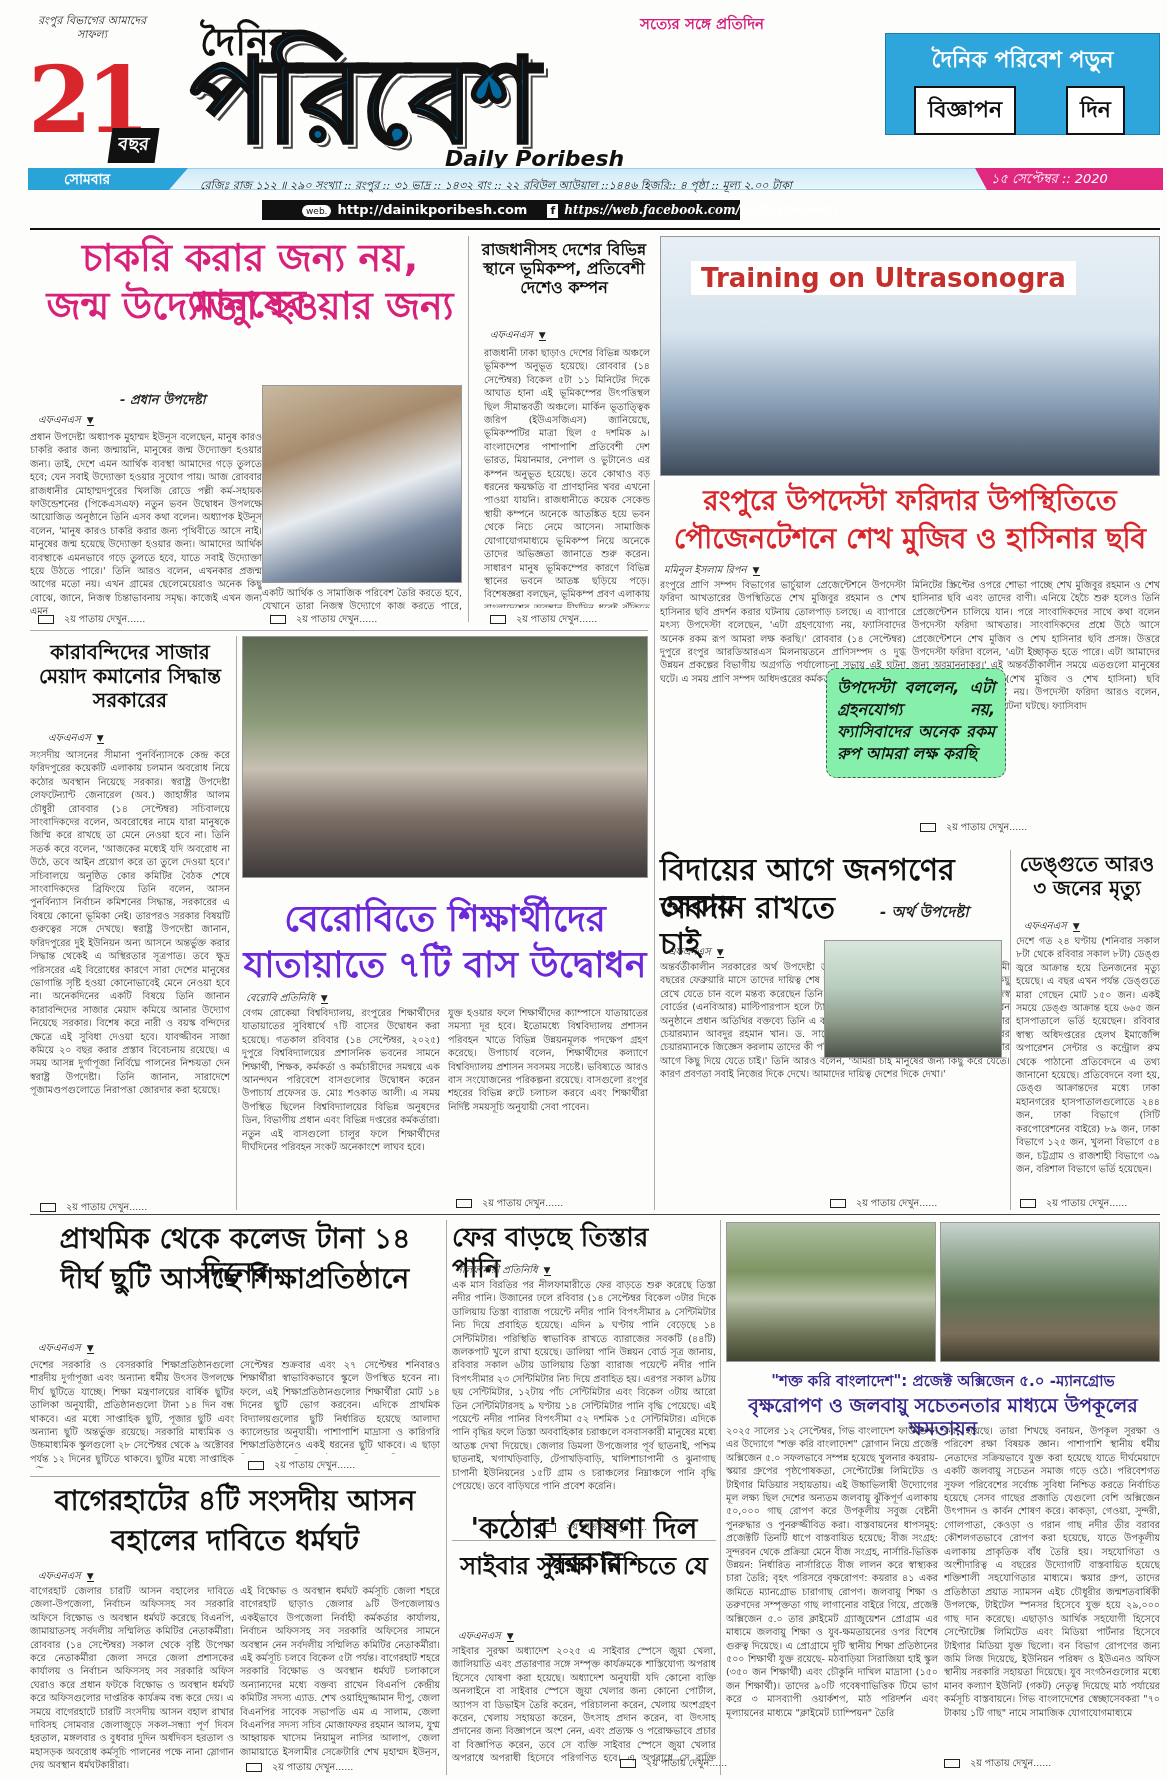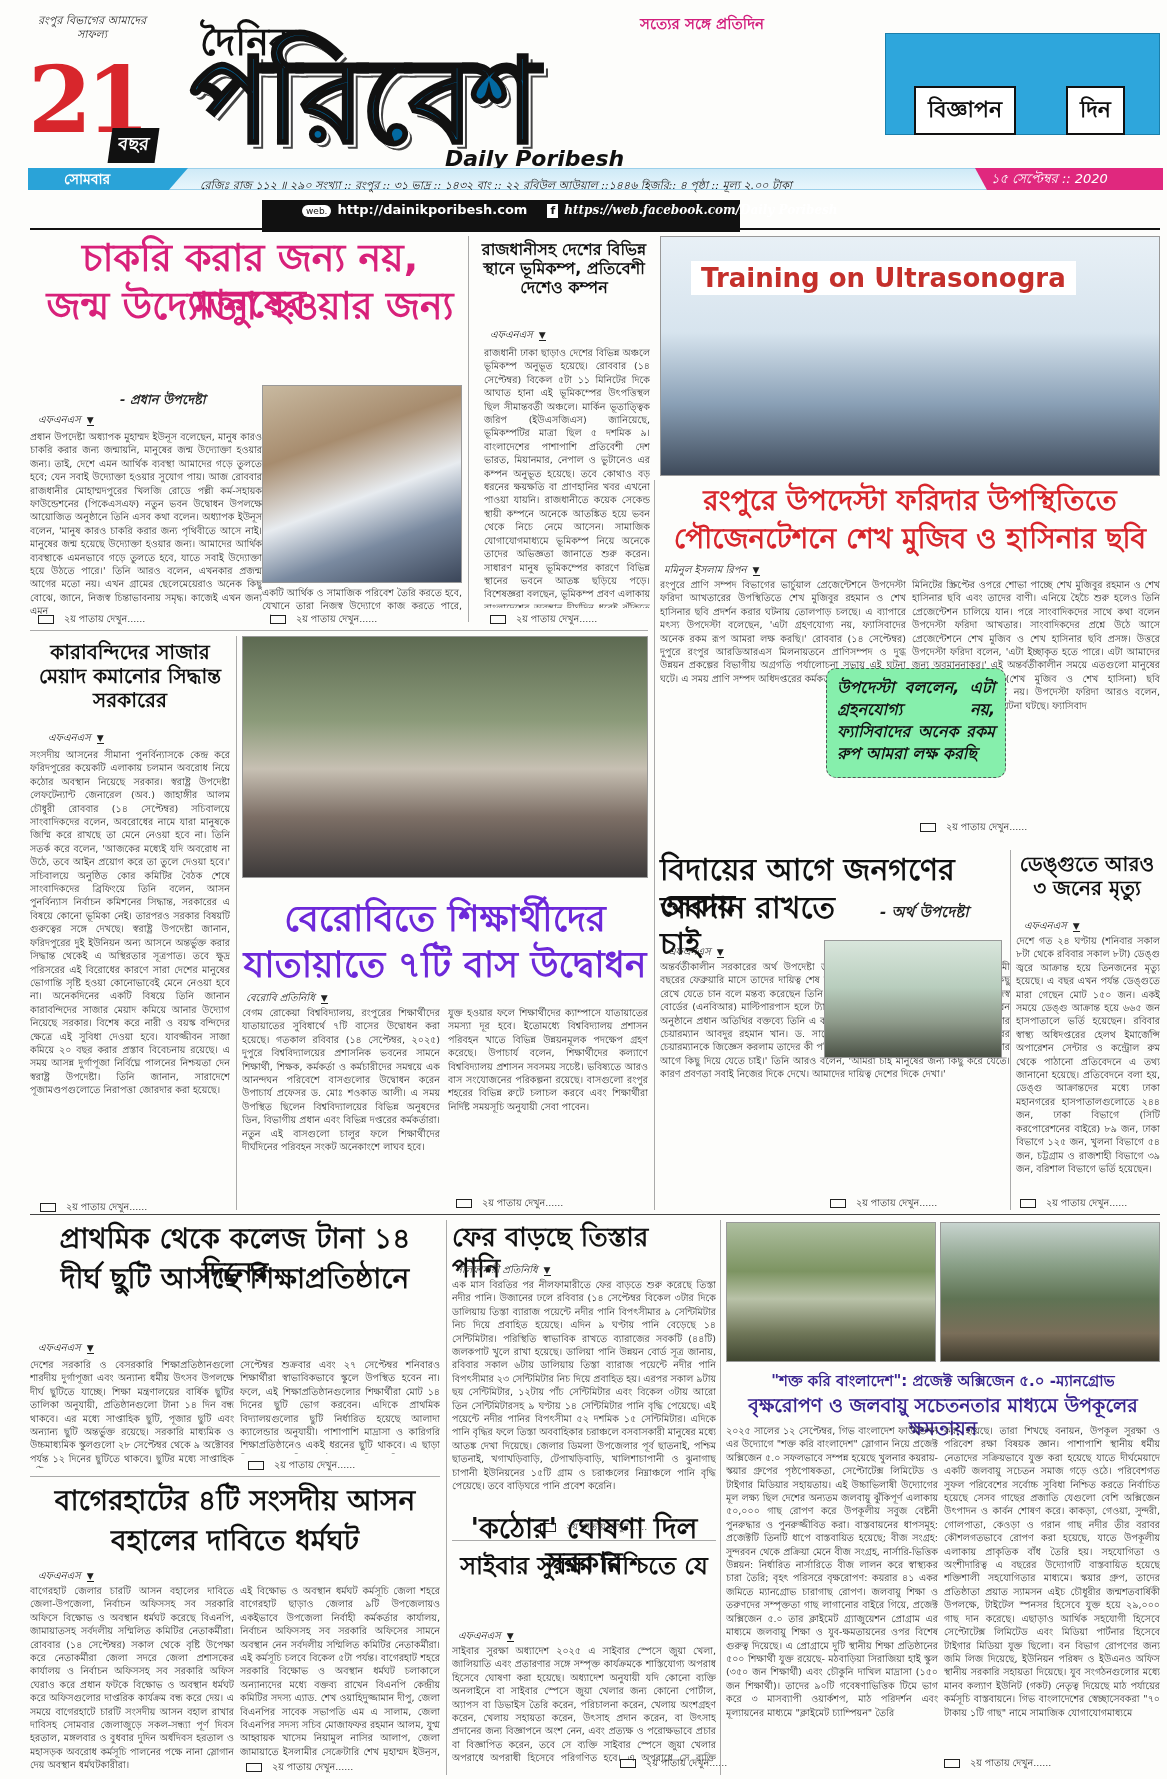--- a/index.html
+++ b/index.html
@@ -16,21 +16,21 @@
   .ad-box { left: 885px; top: 33px; width: 275px; height: 102px; background: #2ea6dc; border: 1px solid #1b7eaa; }
   .ad-title { position: absolute; left: 0; right: 0; top: 8px; text-align: center; color: #fff; font-size: 22px; font-weight: bold; }
   .ad-btn { position: absolute; top: 52px; background: #fff; color: #111; font-size: 22px; font-weight: bold; padding: 4px 12px; border: 2px solid #111; transform: rotate(0deg); }
   .ad-btn.a { left: 28px; }
   .ad-btn.b { left: 180px; }
   
   .info-bar { left: 28px; top: 168px; width: 1135px; height: 22px; background: linear-gradient(#cfeaf7, #e8f6fc); border-top: 1px solid #9bd0ea; border-bottom: 1px solid #9bd0ea; }
   .day-tab { left: 28px; top: 168px; width: 160px; height: 22px; background: #2aa3d8; color: #fff; font-weight: bold; font-size: 14px; line-height: 22px; padding-left: 36px; clip-path: polygon(0 0, 100% 0, 88% 100%, 0 100%); }
   .reg-text { left: 200px; top: 171px; font-size: 11px; font-style: italic; color: #111; white-space: nowrap; margin-top: 6px; }
   .date-tab { left: 963px; top: 168px; width: 200px; height: 22px; background: #e0287e; color: #fff; font-size: 13px; font-style: italic; line-height: 22px; padding-left: 28px; clip-path: polygon(6% 0, 100% 0, 100% 100%, 12% 100%); }
-  .web-bar { left: 262px; top: 200px; width: 478px; height: 32px; background: #111; color: #fff; font-size: 13px; line-height: 20px; white-space: nowrap; }
+  .web-bar { left: 262px; top: 200px; width: 478px; height: 20px; background: #111; color: #fff; font-size: 13px; line-height: 20px; white-space: nowrap; }
   .web-bar .pill { display: inline-block; background: #fff; color: #111; border-radius: 8px; font-size: 9px; padding: 0 4px; line-height: 12px; margin: 0 6px 0 40px; vertical-align: middle; }
   .web-bar .url { font-weight: bold; }
   .web-bar .fb { display: inline-block; background: #fff; color: #111; font-weight: bold; font-size: 11px; padding: 0 3px; margin: 0 6px 0 20px; line-height: 14px; vertical-align: middle; }
   .web-bar .fburl { font-style: italic; font-family: "DejaVu Serif", serif; font-weight: bold; font-size: 12px; }
   .rule { left: 30px; top: 228px; width: 1130px; height: 2px; background: #111; }
   
   .hl { position: absolute; font-weight: bold; text-align: center; line-height: 1.2; }
   .hl-pink { color: #d8217a; }
   .hl-red { color: #d8262c; }
   .hl-blue { color: #6d28d9; margin-top: 11px; }
@@ -51,20 +51,21 @@
 <div class="abs anniv-top">রংপুর বিভাগের আমাদের সাফল্য</div>
 <div class="abs anniv-num">21</div>
 <div class="abs anniv-badge">বছর</div>
 
 <div class="abs daily-small">দৈনিক</div>
 <div class="abs logo">পরিবেশ</div>
 <div class="abs logo-en">Daily Poribesh</div>
 <div class="abs tagline">সত্যের সঙ্গে প্রতিদিন</div>
 
 <div class="abs ad-box">
+  <div class="ad-title">দৈনিক পরিবেশ পড়ুন</div>
   <div class="ad-btn a">বিজ্ঞাপন</div>
   <div class="ad-btn b">দিন</div>
 </div>
 
 <div class="abs info-bar"></div>
 <div class="abs day-tab">সোমবার</div>
 <div class="abs reg-text">রেজিঃ রাজ ১১২ ॥ ২৯০ সংখ্যা :: রংপুর :: ৩১ ভাদ্র :: ১৪৩২ বাং :: ২২ রবিউল আউয়াল ::১৪৪৬ হিজরি:: ৪ পৃষ্ঠা :: মূল্য ২.০০ টাকা</div>
 <div class="abs date-tab">১৫ সেপ্টেম্বর :: 2020</div>
 
 <div class="abs web-bar">

